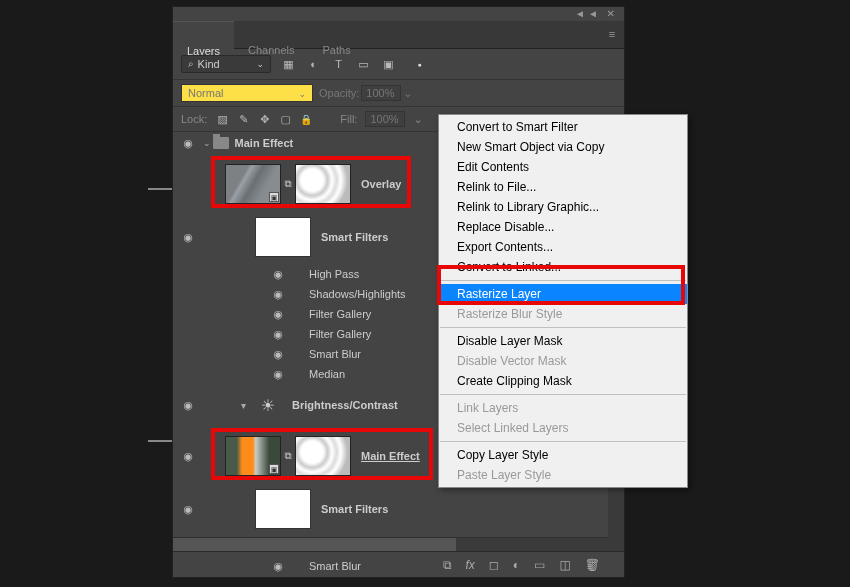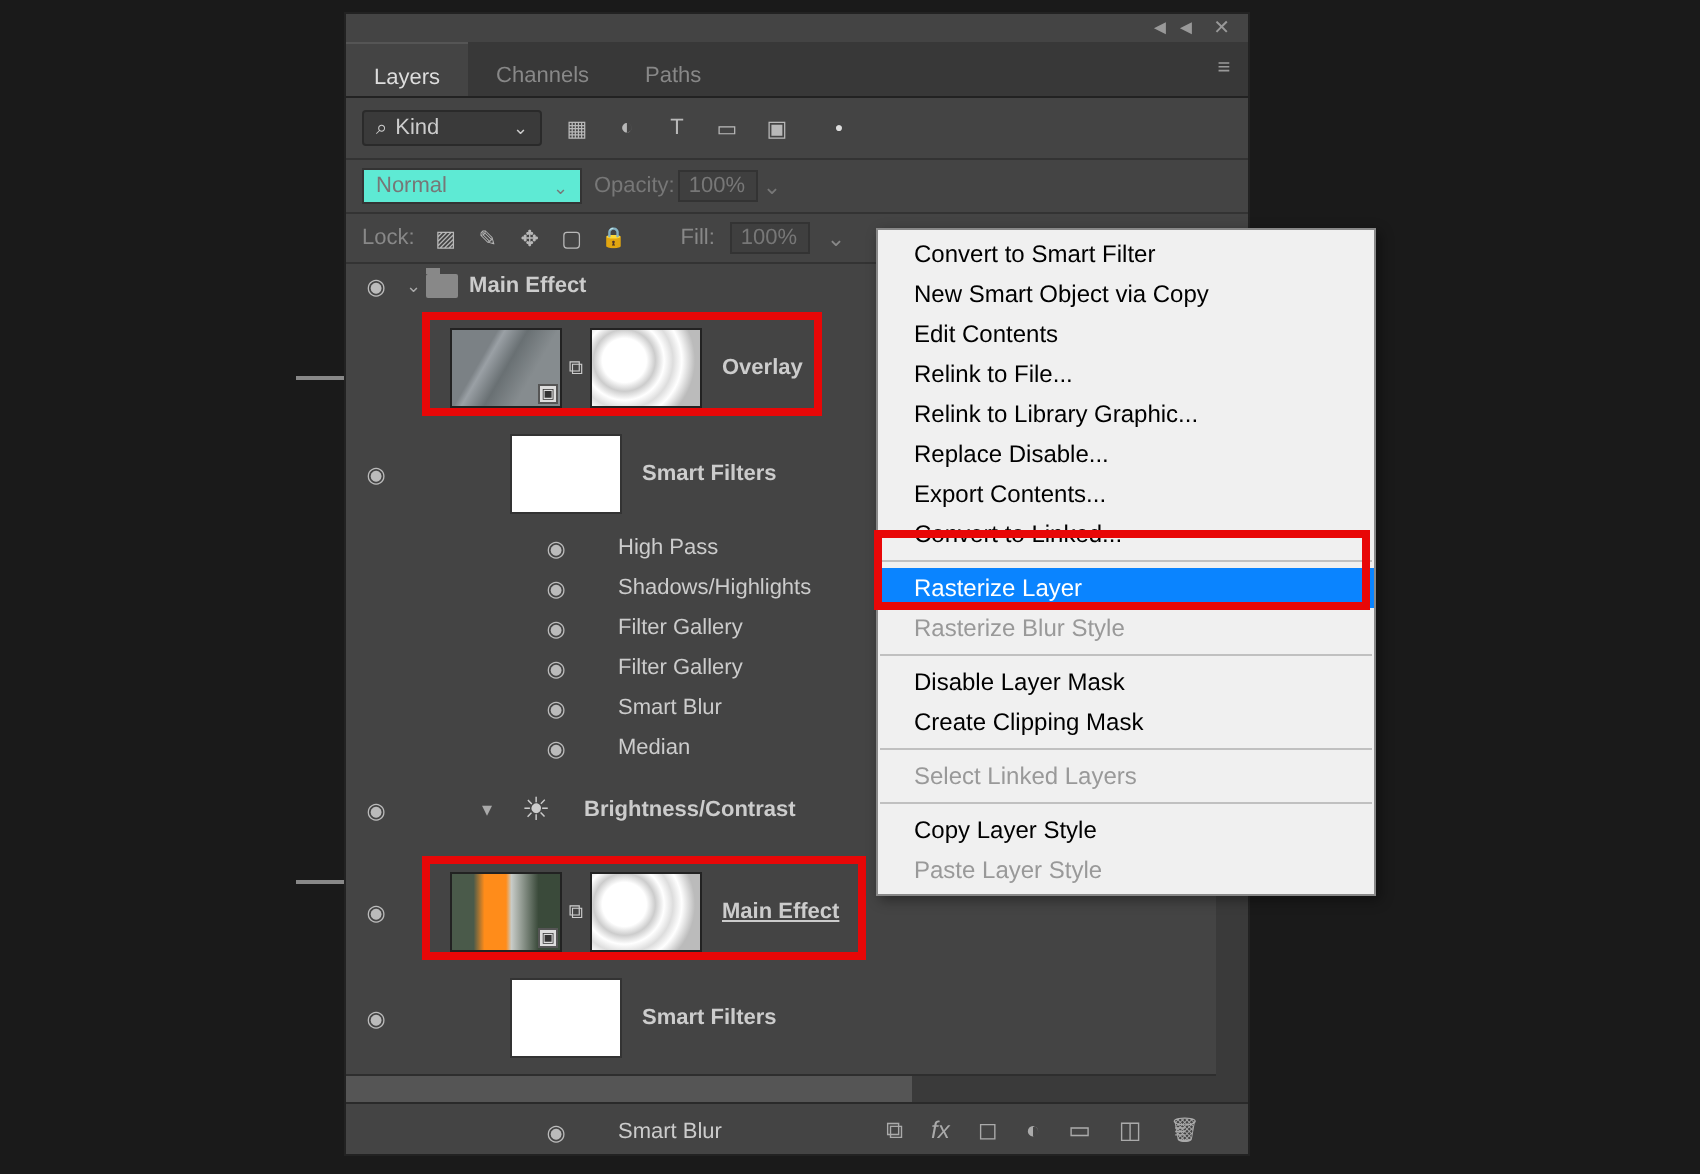--- a/index.html
+++ b/index.html
@@ -37,21 +37,21 @@
     letter-spacing: 3px;
   }
   .tabs {
     display: flex;
     height: 28px;
     background: #383838;
     border-bottom: 1px solid #222;
     align-items: stretch;
   }
   .tab {
-    padding: 4px 14px;
+    padding: 16px 14px;
     line-height: 26px;
     color: #888;
     cursor: pointer;
   }
   .tab.active {
     background: #444;
     color: #ddd;
     border-top: 1px solid #555;
   }
   .tab-menu {
@@ -86,24 +86,24 @@
     display: flex;
     align-items: center;
     gap: 6px;
     padding: 4px 8px;
     border-bottom: 1px solid #333;
     color: #777;
   }
   .blend-select {
     display: flex;
     align-items: flex-end;
-    background: #5eead4;
+    background: #fde047;
     border: 1px solid #333;
     padding: 2px 6px;
-    width: 110px;
+    width: 132px;
     color: #777;
   }
   .blend-select .chev { margin-left: auto; font-size: 9px; }
   .opacity-field { display: flex; align-items: center; gap: 2px; }
   .opacity-val {
     background: #3f3f3f;
     border: 1px solid #333;
     padding: 1px 4px;
     width: 40px;
     color: #777;
@@ -468,21 +468,23 @@
   <div class="menu-item">Relink to File...</div>
   <div class="menu-item">Relink to Library Graphic...</div>
   <div class="menu-item">Replace Disable...</div>
   <div class="menu-item">Export Contents...</div>
   <div class="menu-item">Convert to Linked...</div>
   <div class="menu-sep"></div>
   <div class="menu-item highlight">Rasterize Layer</div>
   <div class="menu-item disabled">Rasterize Blur Style</div>
   <div class="menu-sep"></div>
   <div class="menu-item">Disable Layer Mask</div>
+  <div class="menu-item disabled">Disable Vector Mask</div>
   <div class="menu-item">Create Clipping Mask</div>
   <div class="menu-sep"></div>
+  <div class="menu-item disabled">Link Layers</div>
   <div class="menu-item disabled">Select Linked Layers</div>
   <div class="menu-sep"></div>
   <div class="menu-item">Copy Layer Style</div>
   <div class="menu-item disabled">Paste Layer Style</div>
 
   <div class="menu-redbox" style="left:-2px; top:150px; width:248px; height:40px;"></div>
 </div>
 
 </body></html>

